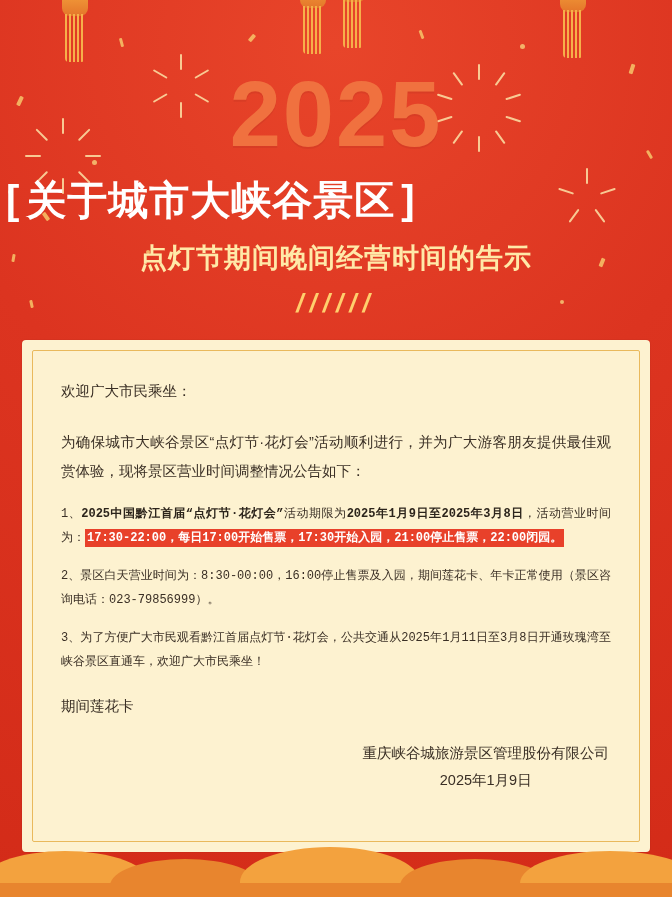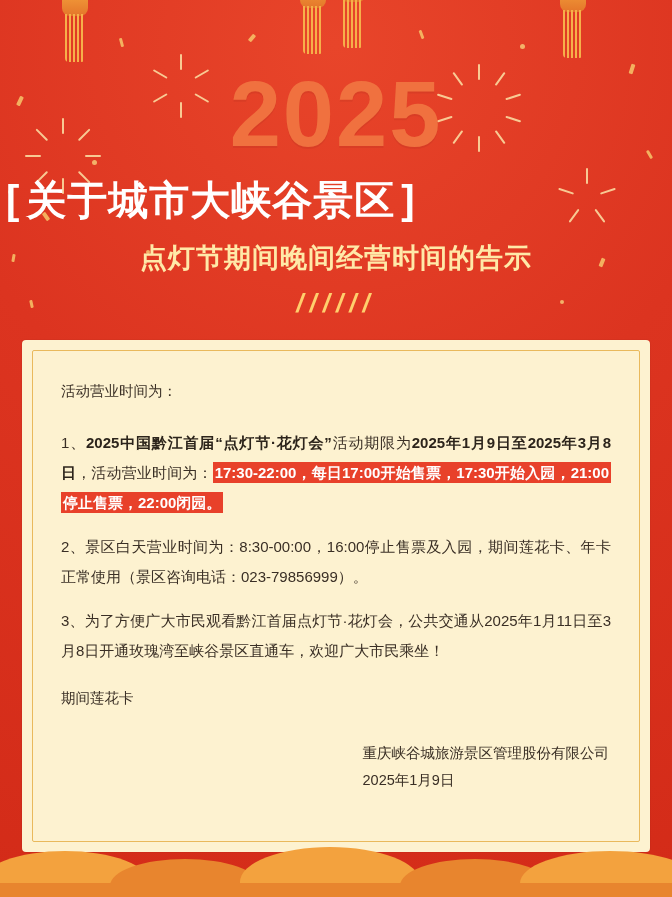--- a/index.html
+++ b/index.html
@@ -153,43 +153,44 @@
   .p {
     font-size: 14.5px;
     color: #3a2f25;
     line-height: 2.0;
     margin: 0 0 16px 0;
     text-align: justify;
   }
   .p.greet { margin-bottom: 22px; }
 
   .item {
-    font-size: 15px;
+    font-size: 12px;
     color: #3a2f25;
     line-height: 2.0;
     margin: 0 0 14px 0;
     text-align: justify;
+    font-family: Liberation Mono, monospace;
   }
   .item b { font-weight: bold; color: #2c241b; }
 
   .hl {
     background: #e8412a;
     color: #ffffff;
     font-weight: bold;
     padding: 2px 2px;
     line-height: 1.9;
     box-decoration-break: clone;
     -webkit-box-decoration-break: clone;
   }
 
   .sign {
     position: absolute;
     right: 30px;
     bottom: 46px;
-    text-align: left;
+    text-align: center;
     font-size: 14.5px;
     color: #3a2f25;
     line-height: 1.9;
   }
 
   .closing {
     margin-top: 18px;
   }
 
   
@@ -295,22 +296,23 @@
   <div class="title-main">
     <span class="bracket">[</span><span>关于城市大峡谷景区</span><span class="bracket">]</span>
   </div>
 
   <div class="title-sub">点灯节期间晚间经营时间的告示</div>
   <div class="slashes">//////</div>
 
   <div class="card-wrap">
     <div class="card-inner">
 
-      <p class="p greet">活动营业时间为：</p>
-
+      <p class="p greet">欢迎广大市民乘坐：</p>
+
+      <p class="p">为确保城市大峡谷景区“点灯节·花灯会”活动顺利进行，并为广大游客朋友提供最佳观赏体验，现将景区营业时间调整情况公告如下：</p>
 
       <p class="item">
         <span>1、</span><b>2025中国黔江首届“点灯节·花灯会”</b><span>活动期限为</span><b>2025年1月9日至2025年3月8日</b><span>，活动营业时间为：</span><span class="hl">17:30-22:00，每日17:00开始售票，17:30开始入园，21:00停止售票，22:00闭园。</span>
       </p>
 
       <p class="item">
         <span>2、</span><span>景区白天营业时间为：8:30-00:00，16:00停止售票及入园，期间莲花卡、年卡正常使用（景区咨询电话：023-79856999）。</span>
       </p>
 
       <p class="item">

